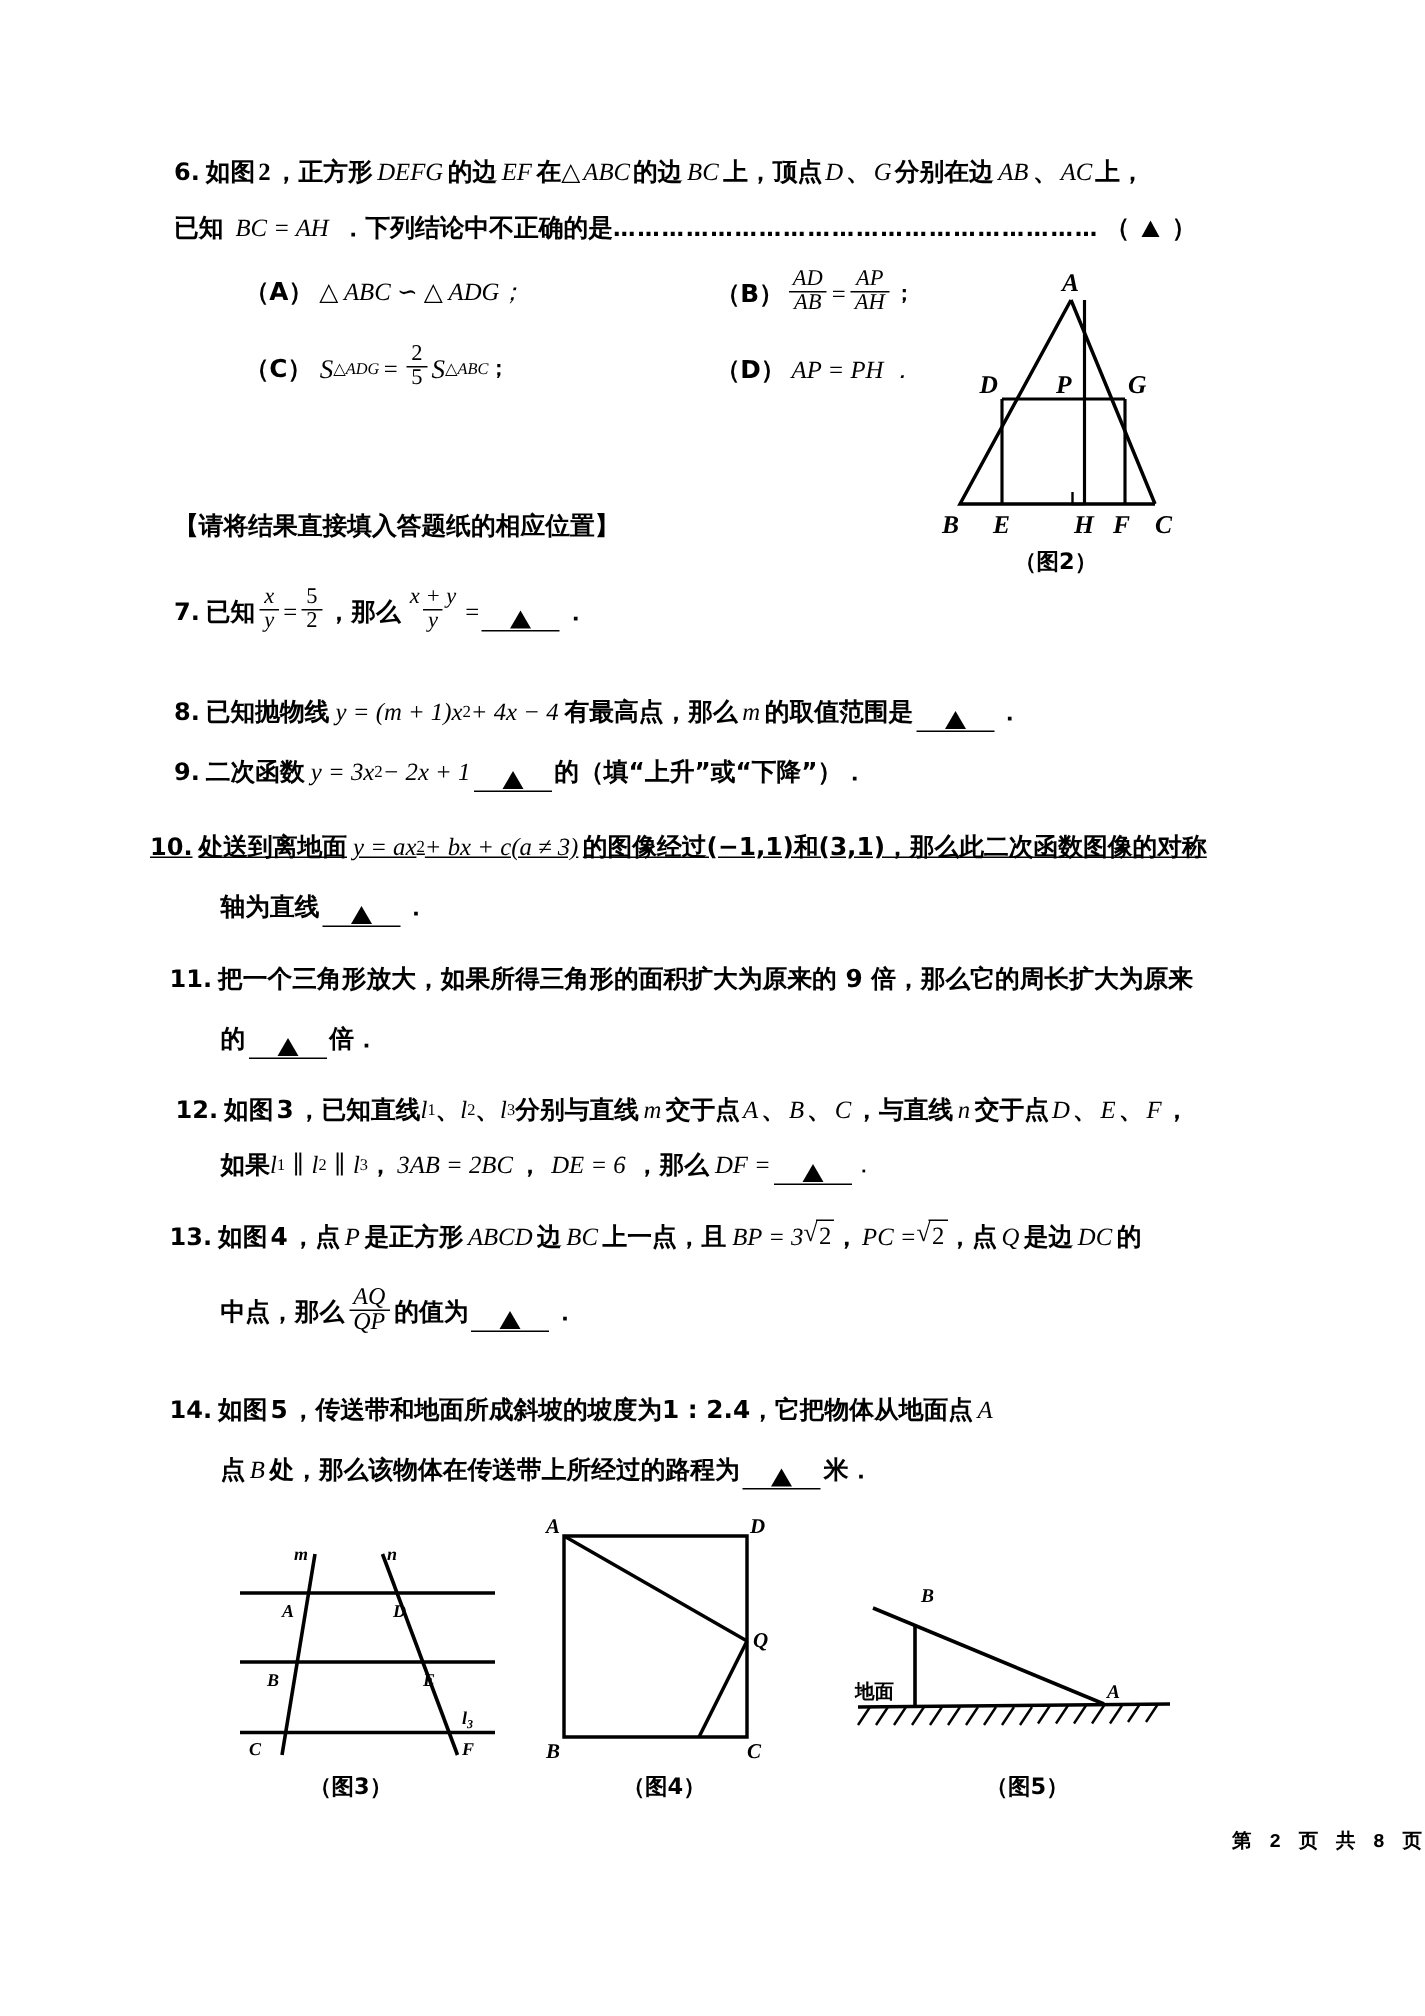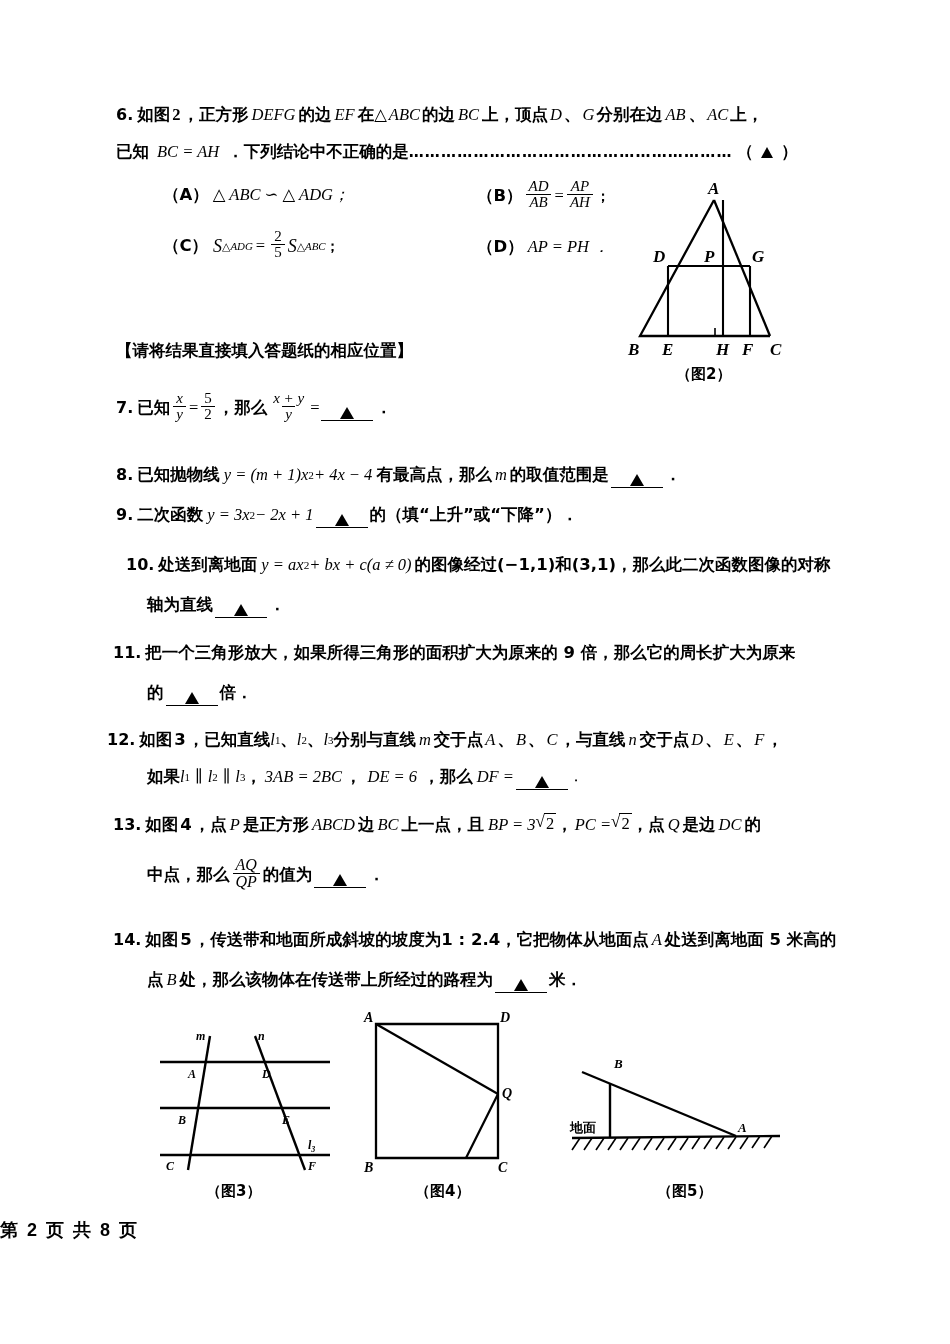--- a/index.html
+++ b/index.html
@@ -109,24 +109,24 @@
     position: absolute;
     font-family: "DejaVu Sans", "Liberation Sans", sans-serif;
     font-weight: 700;
     font-size: 15px;
     white-space: nowrap;
   }
 
   .footer {
     position: absolute;
     left: 0; right: 0;
-    text-align: left;
-    font-family: Liberation Sans, sans-serif;
+    text-align: right;
+    font-family: Liberation Mono, monospace;
     font-weight: 700;
-    font-size: 18px;
+    font-size: 13px;
     letter-spacing: 2px;
   }
 
   svg text {
     font-family: "Liberation Serif", "DejaVu Serif", serif;
     font-style: italic;
     font-weight: 700;
   }
   svg text.cnlab {
     font-family: "DejaVu Sans", "Liberation Sans", sans-serif;
@@ -296,26 +296,26 @@
     <span class="cn">二次函数</span>
     <span class="mi" style="margin-left:4px;">y = 3x</span>
     <span class="mu sup">2</span>
     <span class="mi"> − 2x + 1</span>
     <span class="blank">
         <span class="tri"></span>
       </span>
     <span class="cn">的（填“上升”或“下降”）．</span>
   </div>
 
-  <div class="qline" style="left:126px; top:550px;">
+  <div class="qline" style="left:100px; top:550px;text-decoration:underline;">
     <span class="qnum">10.</span>
     <span class="cn">处送到离地面</span>
     <span class="mi" style="margin-left:4px;">y = ax</span>
     <span class="mu sup">2</span>
-    <span class="mi"> + bx + c(a ≠ 0)</span>
+    <span class="mi"> + bx + c(a ≠ 3)</span>
     <span class="cn" style="margin-left:3px;">的图像经过(−1,1)和(3,1)，那么此二次函数图像的对称</span>
   </div>
   <div class="qline" style="left:147px; top:590px;">
     <span class="cn">轴为直线</span>
     <span class="blank">
         <span class="tri"></span>
       </span>
     <span class="cn">．</span>
   </div>
 
@@ -324,21 +324,21 @@
     <span class="cn">把一个三角形放大，如果所得三角形的面积扩大为原来的 9 倍，那么它的周长扩大为原来</span>
   </div>
   <div class="qline" style="left:147px; top:678px;">
     <span class="cn">的</span>
     <span class="blank">
         <span class="tri"></span>
       </span>
     <span class="cn">倍．</span>
   </div>
 
-  <div class="qline" style="left:107px; top:725px;">
+  <div class="qline" style="left:117px; top:725px;">
     <span class="qnum">12.</span>
     <span class="cn">如图</span>
     <span class="cn" style="margin:0 2px;">3</span>
     <span class="cn">，已知直线</span>
     <span class="mi">l</span>
     <span class="mu sub">1</span>
     <span class="cn">、</span>
     <span class="mi">l</span>
     <span class="mu sub">2</span>
     <span class="cn">、</span>
@@ -426,21 +426,20 @@
       </span>
     <span class="cn">．</span>
   </div>
 
   <div class="qline" style="left:113px; top:925px;">
     <span class="qnum">14.</span>
     <span class="cn">如图</span>
     <span class="cn" style="margin:0 2px;">5</span>
     <span class="cn">，传送带和地面所成斜坡的坡度为1 : 2.4，它把物体从地面点</span>
     <span class="mi" style="margin:0 3px;">A</span>
-    <span class="cn">处送到离地面 5 米高的</span>
   </div>
   <div class="qline" style="left:147px; top:965px;">
     <span class="cn">点</span>
     <span class="mi" style="margin:0 3px;">B</span>
     <span class="cn">处，那么该物体在传送带上所经过的路程为</span>
     <span class="blank">
         <span class="tri"></span>
       </span>
     <span class="cn">米．</span>
   </div>

